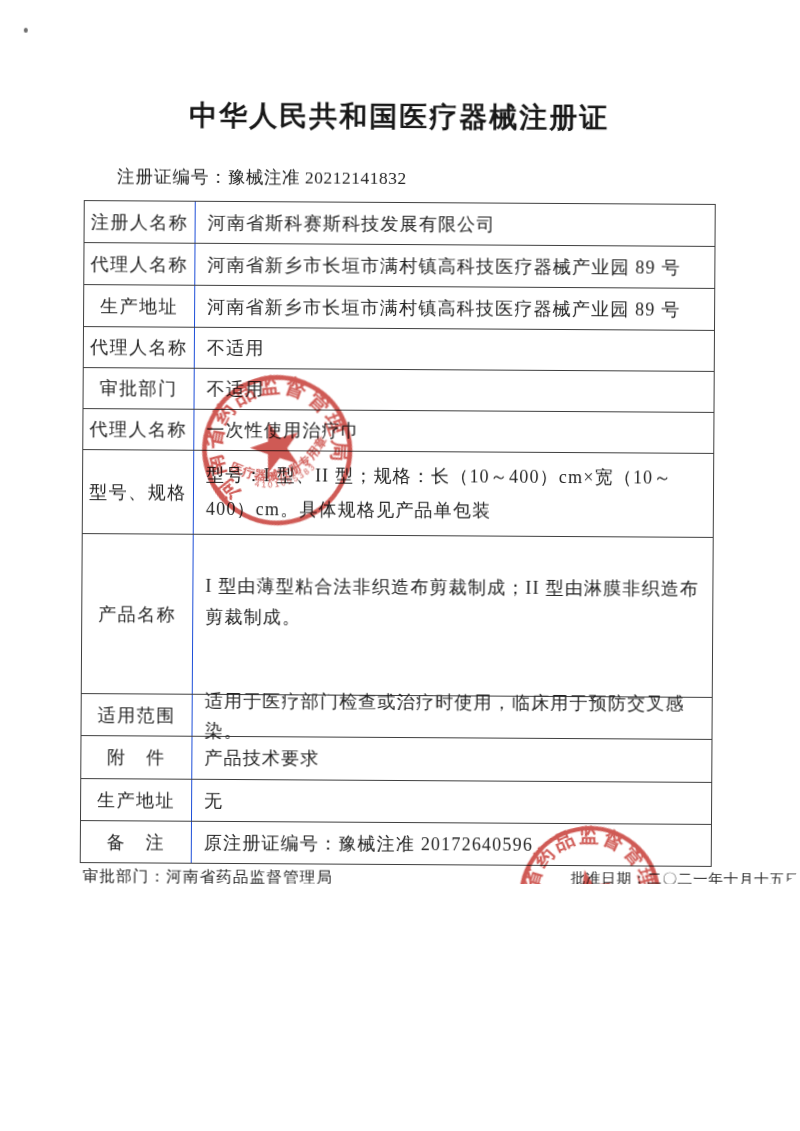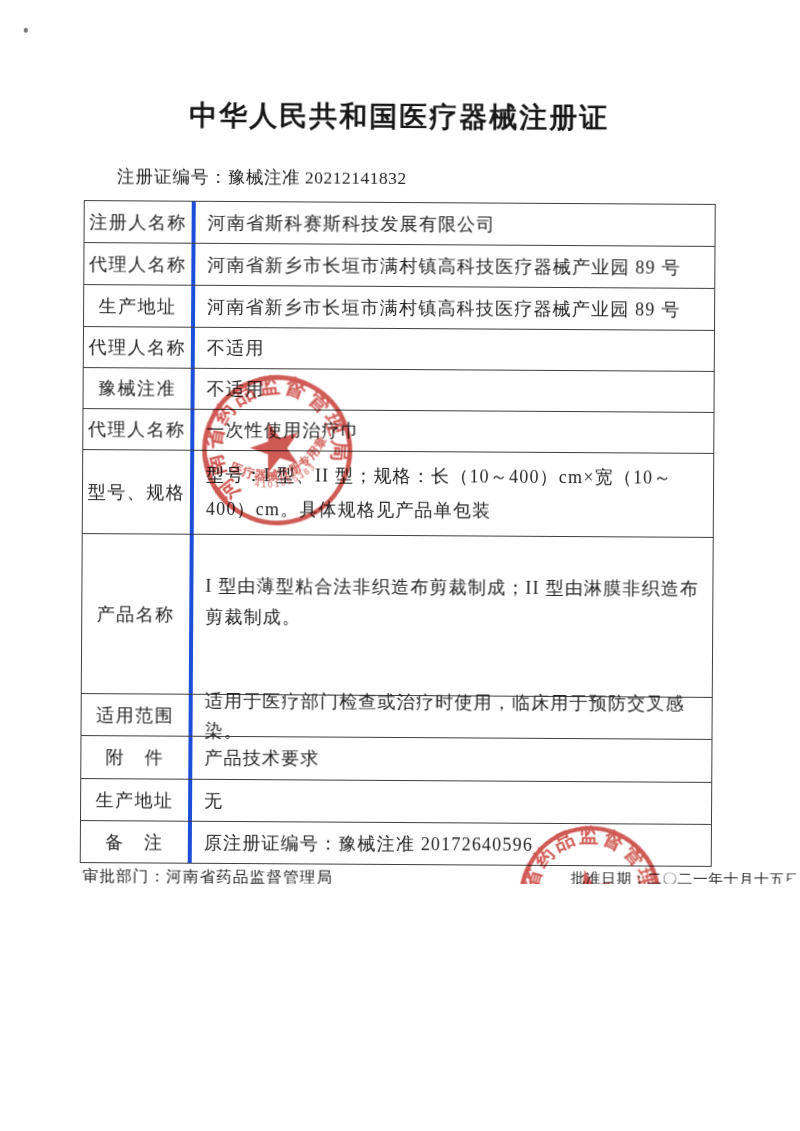--- a/index.html
+++ b/index.html
@@ -17,21 +17,21 @@
   .certline{position:absolute;left:118px;top:166px;font-size:17.5px;letter-spacing:1px;}
   .certline .num{letter-spacing:.5px;}
   
   .ctable{
     position:absolute;left:85px;top:202px;width:632px;
     border:1px solid #3f3f3f;box-sizing:border-box;background:transparent;
   }
   .row{display:flex;box-sizing:border-box;border-top:1px solid #3f3f3f;}
   .row:first-child{border-top:none;}
   .cl{
-    width:111px;flex:0 0 111px;box-sizing:border-box;border-right:4px solid #1d4ed8;
+    width:111px;flex:0 0 111px;box-sizing:border-box;border-right:1px solid #1d4ed8;
     display:flex;align-items:center;justify-content:center;
     font-size:18px;letter-spacing:1.5px;text-align:center;
   }
   .cv{
     flex:1;box-sizing:border-box;display:flex;align-items:center;
     padding:2px 10px 2px 12px;font-size:18px;letter-spacing:1.2px;line-height:30px;
   }
   .cv.block{display:block;}
   .row.models .cv{padding-top:7px;line-height:34px;}
   .row.structure .cv{padding-top:36px;line-height:31px;}
@@ -72,21 +72,21 @@
       </div>
       <div class="row" style="height:42px">
         <div class="cl">生产地址</div>
         <div class="cv">河南省新乡市长垣市满村镇高科技医疗器械产业园 89 号</div>
       </div>
       <div class="row" style="height:41px">
         <div class="cl">代理人名称</div>
         <div class="cv">不适用</div>
       </div>
       <div class="row" style="height:41px">
-        <div class="cl">豫械注准</div>
+        <div class="cl">审批部门</div>
         <div class="cv">不适用</div>
       </div>
       <div class="row" style="height:41px">
         <div class="cl">代理人名称</div>
         <div class="cv">一次性使用治疗巾</div>
       </div>
       <div class="row models" style="height:84px">
         <div class="cl">型号、规格</div>
         <div class="cv block">型号：I 型、II 型；规格：长（10～400）cm×宽（10～400）cm。具体规格见产品单包装</div>
       </div>

